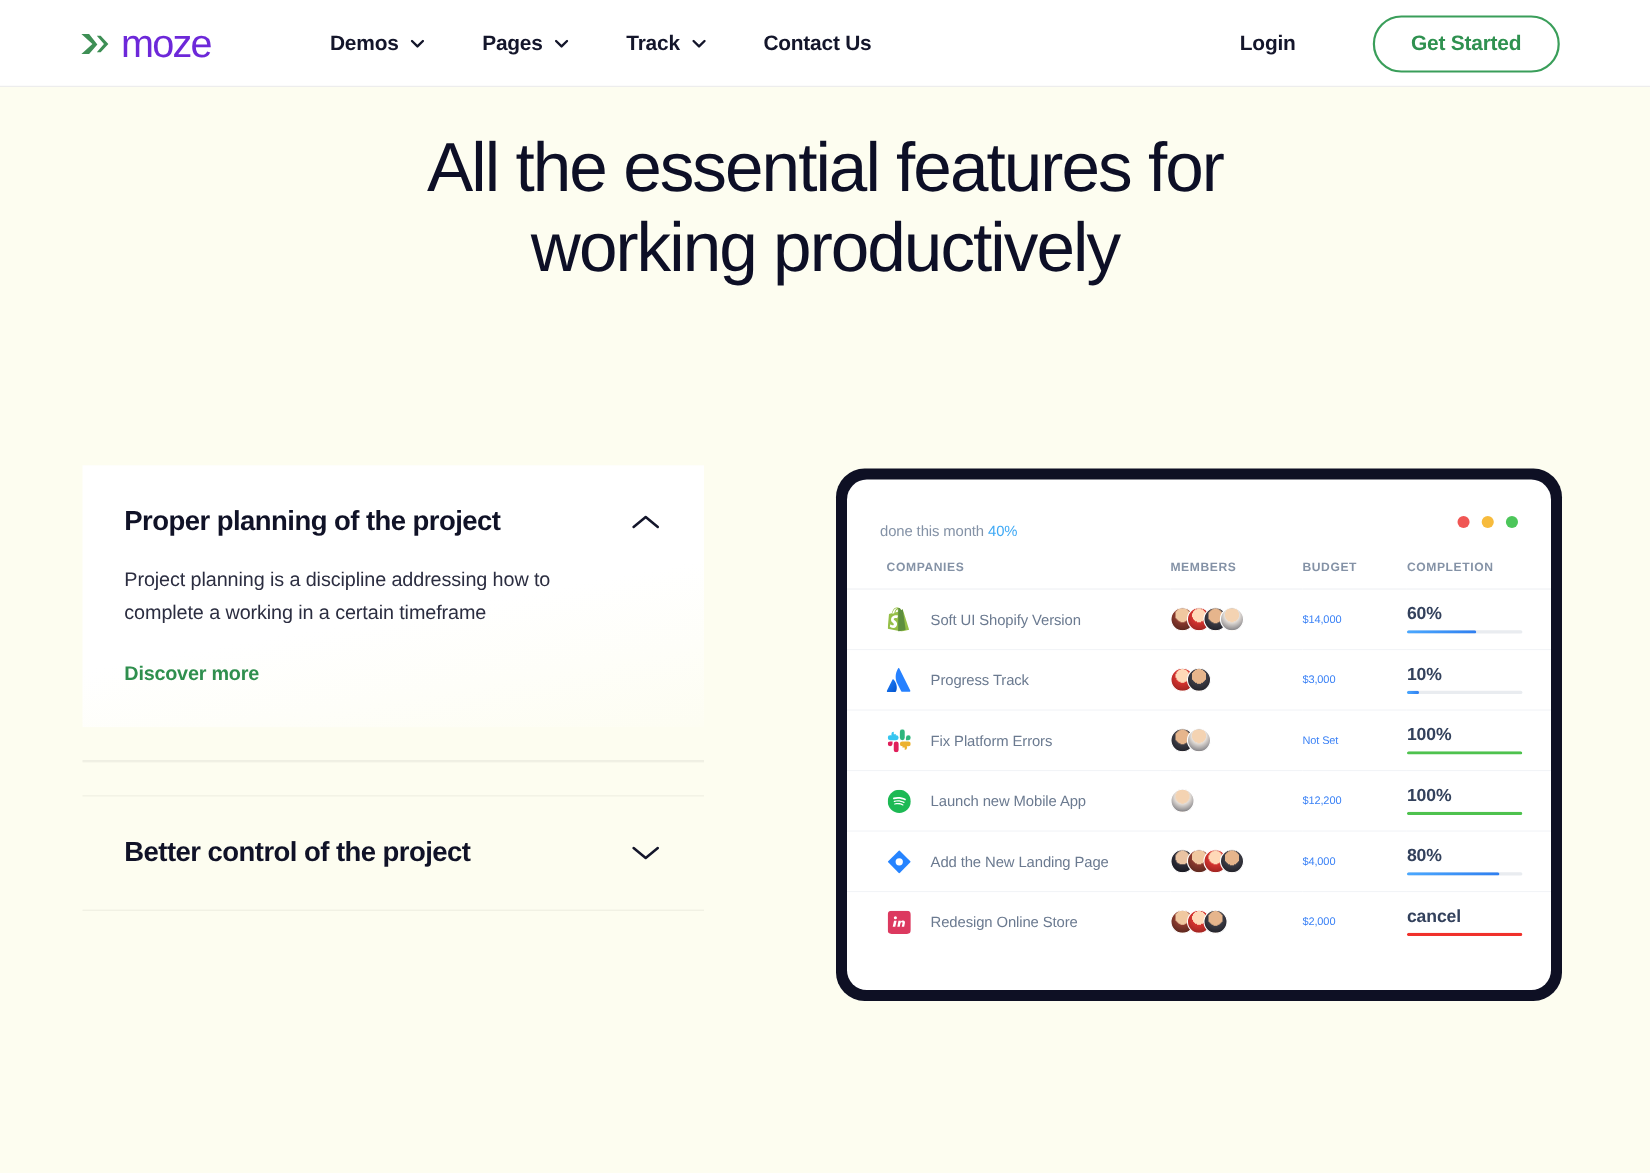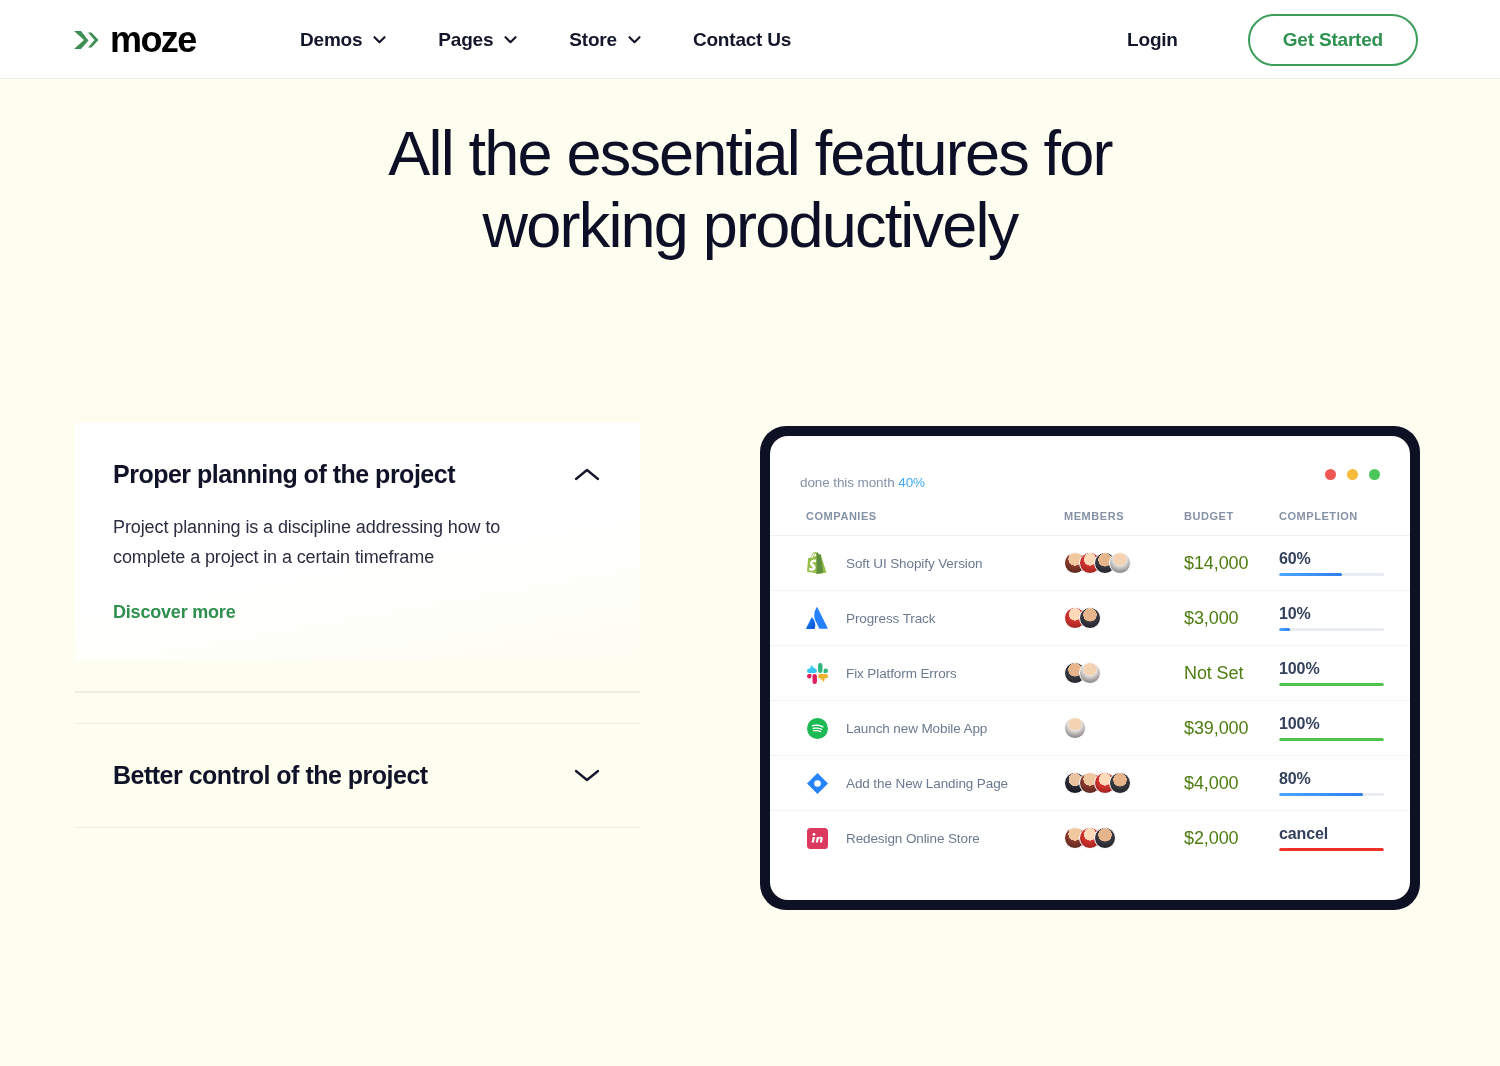--- a/index.html
+++ b/index.html
@@ -18,22 +18,22 @@
     display:flex; align-items:center;
     z-index:20;
   }
   .logo {
     position:absolute; left:68px; top:18px;
     display:flex; align-items:center; gap:2px;
     height:44px;
   }
   .logo-x { display:block; }
   .logo-word {
-    font-size:36px; font-weight:bold; letter-spacing:-1.6px;
-    color:#000000; line-height:1;
+    font-size:36px; font-weight:normal; letter-spacing:-1.6px;
+    color:#6d28d9; line-height:1;
     font-family:"Liberation Sans", sans-serif;
   }
 
   .nav {
     position:absolute; left:300px; top:0; height:79px;
     display:flex; align-items:center; gap:0;
   }
   .nav-item {
     display:flex; align-items:center; gap:11px;
     font-size:19px; font-weight:bold; color:#14162b;
@@ -177,21 +177,21 @@
 
   .avatars { display:flex; }
   .av {
     width:22px; height:22px; border-radius:50%;
     border:1.5px solid #fff; margin-left:-7px;
     background-size:cover; background-position:center;
     position:relative;
   }
   .av:first-child { margin-left:0; }
 
-  .budget-cell { font-size:18px; color:#4d7c0f; letter-spacing:-0.1px; }
+  .budget-cell { font-size:10px; color:#3b82f6; letter-spacing:-0.1px; }
   .compl-cell { padding-right:26px !important; }
   .compl-val {
     font-size:16px; font-weight:bold; color:#33415c;
     letter-spacing:-0.1px; margin-bottom:5px;
   }
   .bar-track {
     height:3px; width:105px; background:#e9ecf0; border-radius:3px; overflow:hidden;
   }
   .bar-fill { height:100%; border-radius:3px; }
 </style>
@@ -221,21 +221,21 @@
     </div>
     <div class="nav-item">
       <span>Pages</span>
       <span>
         <svg class="chev-down" viewBox="0 0 14 9">
             <path d="M1.4 1.4 L7 7 L12.6 1.4" stroke="#14162b" stroke-width="2.4" fill="none" stroke-linecap="round" stroke-linejoin="round"></path>
           </svg>
       </span>
     </div>
     <div class="nav-item">
-      <span>Store</span>
+      <span>Track</span>
       <span>
         <svg class="chev-down" viewBox="0 0 14 9">
             <path d="M1.4 1.4 L7 7 L12.6 1.4" stroke="#14162b" stroke-width="2.4" fill="none" stroke-linecap="round" stroke-linejoin="round"></path>
           </svg>
       </span>
     </div>
     <div class="nav-item">
       <span>Contact Us</span>
     </div>
   </nav>
@@ -255,21 +255,21 @@
   <div class="acc-item open">
     <div class="acc-head">
       <div class="acc-title">Proper planning of the project</div>
       <div class="acc-icon">
         <svg width="26" height="15" viewBox="0 0 26 15">
             <path d="M2 12 L13 3 L24 12" stroke="#14162b" stroke-width="2.3" fill="none" stroke-linecap="round" stroke-linejoin="round"></path>
           </svg>
       </div>
     </div>
     <div class="acc-body">
-      <div class="acc-text">Project planning is a discipline addressing how to complete a project in a certain timeframe</div>
+      <div class="acc-text">Project planning is a discipline addressing how to complete a working in a certain timeframe</div>
       <span class="acc-link">Discover more</span>
     </div>
   </div>
 
   <div class="acc-spacer"></div>
   <div class="acc-divider"></div>
 
 
   <div class="acc-divider"></div>
   <div class="acc-spacer"></div>
@@ -417,21 +417,21 @@
                   </svg>
                 </span>
                 <span class="comp-name">Launch new Mobile App</span>
               </div>
             </td>
             <td>
               <div class="avatars">
                 <span class="av" style="background: radial-gradient(circle at 50% 30%, rgb(244, 211, 178) 37%, rgb(232, 226, 220) 38%, rgb(90, 90, 98) 100%);"></span>
               </div>
             </td>
-            <td class="budget-cell">$39,000</td>
+            <td class="budget-cell">$12,200</td>
             <td class="compl-cell">
               <div class="compl-val">100%</div>
               <div class="bar-track" style="background: transparent;">
                 <div class="bar-fill" style="width: 100%; background: rgb(78, 194, 78);"></div>
               </div>
             </td>
           </tr>
           <tr>
             <td class="comp-cell">
               <div class="comp-wrap">

